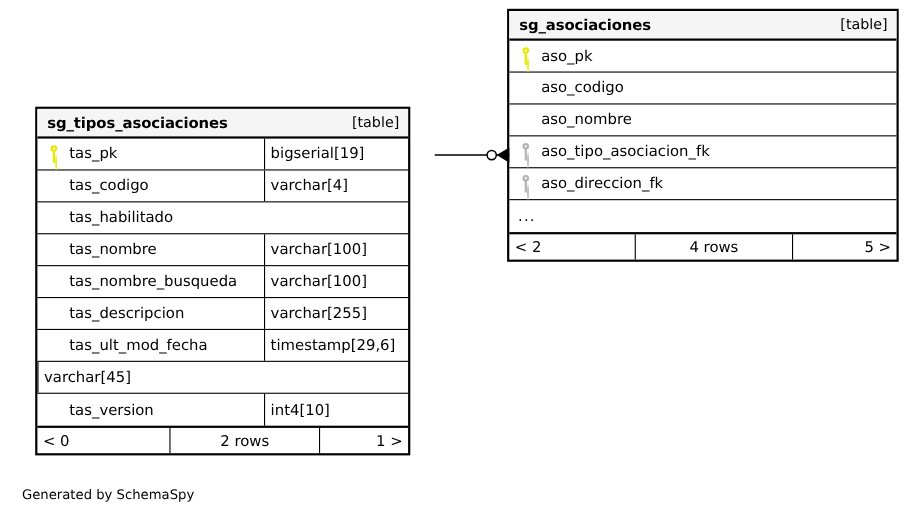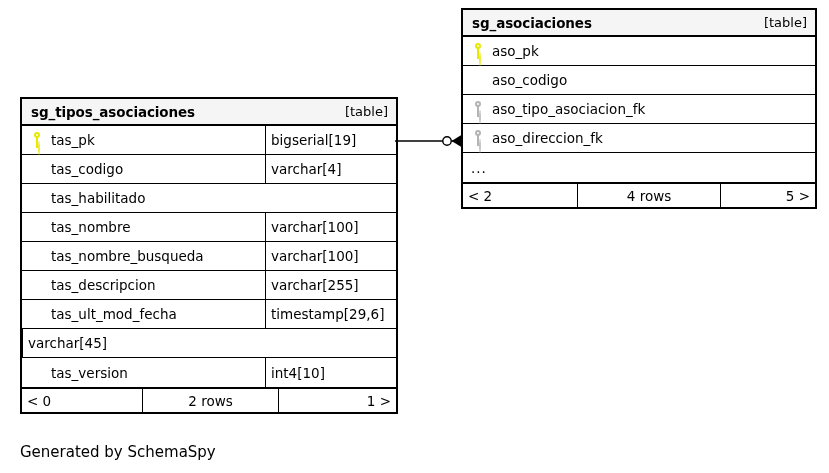--- a/index.html
+++ b/index.html
@@ -158,23 +158,23 @@
     height: 100%;
     box-sizing: border-box;
     padding: 0 5px;
   }
   .entity-footer .fcell.left  { justify-content: flex-start; }
   .entity-footer .fcell.mid   { justify-content: center; border-left: 1px solid #000; border-right: 1px solid #000; }
   .entity-footer .fcell.right { justify-content: flex-end; }
 
   
   #entity-left {
-    left: 20px;
+    left: 32px;
     top: 97px;
-    width: 378px;
+    width: 341px;
   }
   #entity-left .col-type { width: 131px; }
 
   #entity-right {
     left: 461px;
     top: 8px;
     width: 356px;
   }
 
   #entity-left .entity-footer .fcell.left  { width: 120px; }
@@ -193,21 +193,21 @@
     width: 70px;
     height: 32px;
     overflow: visible;
   }
 
   
   .caption {
     position: absolute;
     left: 20px;
     top: 443px;
-    font-size: 15px;
+    font-size: 12px;
     white-space: nowrap;
   }
 </style>
 </head>
 <body>
 
 <div class="diagram">
 
   <div class="entity" id="entity-left">
     <div class="entity-header">
@@ -300,20 +300,25 @@
           <span class="label">aso_pk</span>
         </div>
       </div>
 
       <div class="col-row">
         <div class="col-name nokey">
           <span class="label">aso_codigo</span>
         </div>
       </div>
 
+      <div class="col-row">
+        <div class="col-name nokey">
+          <span class="label">aso_nombre</span>
+        </div>
+      </div>
 
       <div class="col-row">
         <div class="col-name">
           <span class="key fk"></span>
           <span class="label">aso_tipo_asociacion_fk</span>
         </div>
       </div>
 
       <div class="col-row">
         <div class="col-name">

